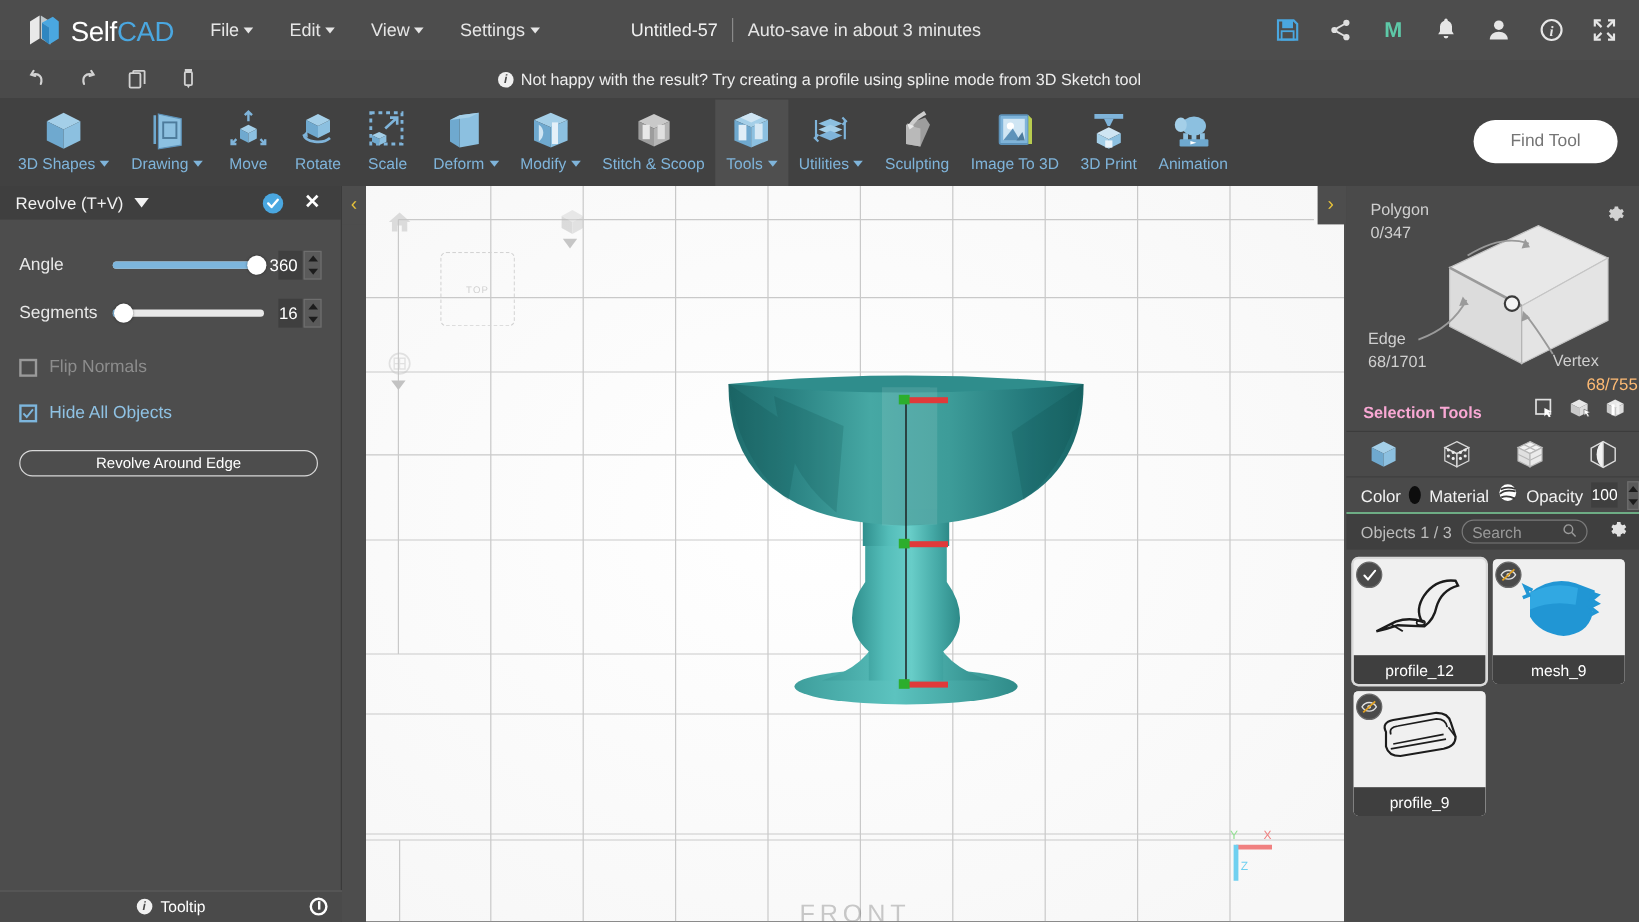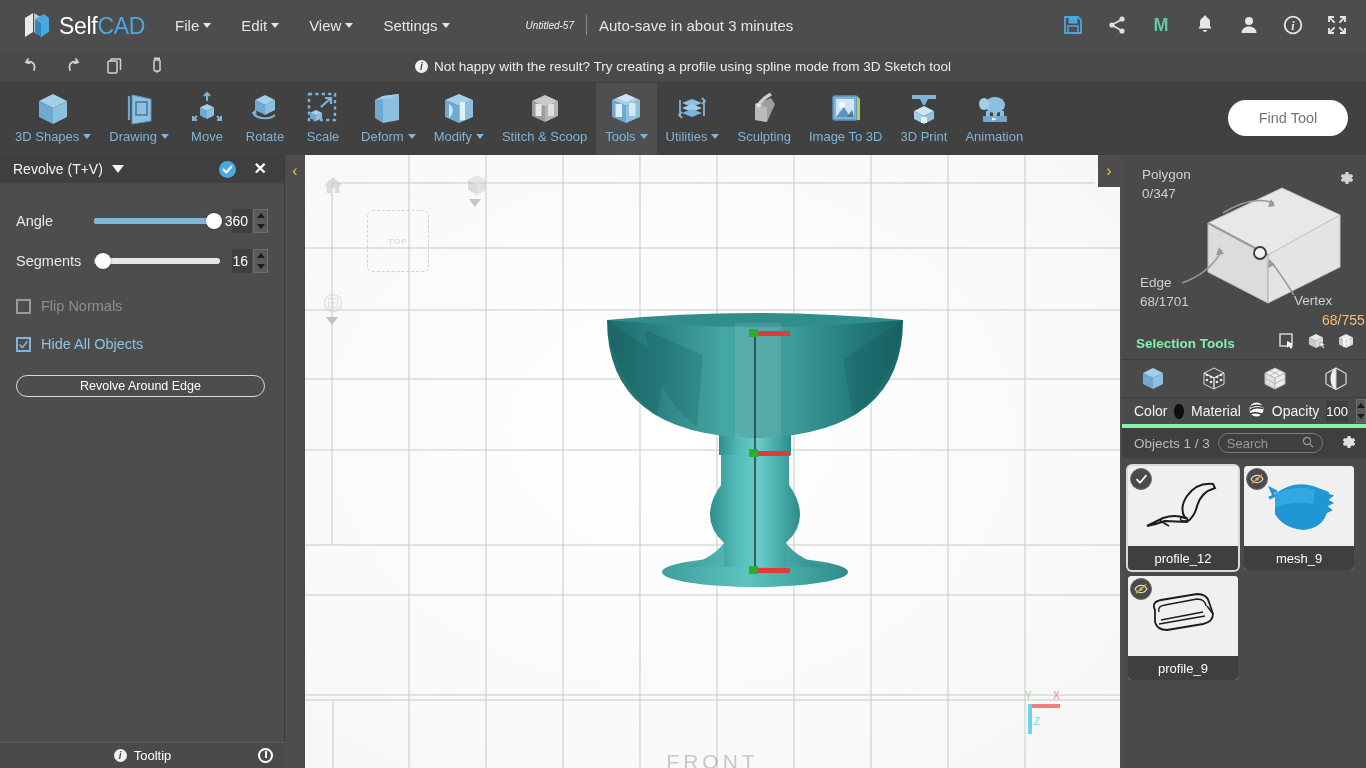--- a/index.html
+++ b/index.html
@@ -20,21 +20,21 @@
   .logo-wrap { display:flex; align-items:flex-end; margin-left:22px; }
   .logo-mark { width:30px; height:30px; position:relative; margin-right:7px; }
   .logo-text { font-size:23px; color:#fff; letter-spacing:-0.3px; }
   .logo-text .cad { color:#4aa7e0; }
   .menu-item {
     color:#e6e6e6; font-size:15px; margin-left:30px;
     cursor:pointer; display:flex; align-items:center; gap:4px;
   }
   .caret { width:0;height:0;border-left:4px solid transparent;border-right:4px solid transparent;border-top:5px solid #e6e6e6; display:inline-block; }
   .doc-title-wrap { display:flex; align-items:center; margin-left:76px; }
-  .doc-title { color:#f0f0f0; font-size:10px;font-style:italic; }
+  .doc-title { color:#f0f0f0; font-size:15px; }
   .doc-sep { width:1px; height:20px; background:#8a8a8a; margin:0 12px; }
   .doc-autosave { color:#e6e6e6; font-size:15px; }
   .topicons { position:absolute; right:18px; top:0; height:50px; display:flex; align-items:center; gap:22px; }
   .ticon { cursor:pointer; display:flex; align-items:center; justify-content:center; width:22px; height:22px; }
 
   
   .subbar {
     position:absolute; left:0; top:50px; width:1366px; height:33px;
     background:#4a4a4a; border-bottom:1px solid #3c3c3c;
     display:flex; align-items:center;
@@ -154,32 +154,32 @@
     position:relative; height:205px; background:#4a4a4a;
     border-bottom:1px solid #3c3c3c;
   }
   .rp-gear { position:absolute; right:12px; top:14px; cursor:pointer; }
   .lblPolygon { position:absolute; left:20px; top:12px; color:#cfcfcf; font-size:13.5px; }
   .valPolygon { position:absolute; left:20px; top:31px; color:#cfcfcf; font-size:13.5px; }
   .lblEdge { position:absolute; left:18px; top:120px; color:#cfcfcf; font-size:13.5px; }
   .valEdge { position:absolute; left:18px; top:139px; color:#cfcfcf; font-size:13.5px; }
   .lblVertex { position:absolute; left:172px; top:138px; color:#cfcfcf; font-size:13.5px; }
   .valVertex { position:absolute; left:172px; top:157px; color:#fdba74; font-size:14px;margin-left:28px; }
-  .seltools-label { position:absolute; left:14px; bottom:8px; color:#86efac; font-size:13.5px; font-weight:bold; }
+  .seltools-label { position:absolute; left:14px; bottom:8px; color:#f9a8d4; font-size:13.5px; font-weight:bold; }
   .seltools-icons { position:absolute; right:10px; bottom:5px; display:flex; gap:12px; }
 
   .rp-modes {
     height:38px; background:#4a4a4a; display:flex; align-items:center;
     justify-content:space-around; border-bottom:1px solid #3c3c3c;
   }
   .modeicon { cursor:pointer; width:30px;height:30px;display:flex;align-items:center;justify-content:center;}
 
   .rp-color {
     height:30px; display:flex; align-items:center; gap:7px; padding-left:12px;
-    background:#4a4a4a; border-bottom:4px solid #86efac; position:relative;
+    background:#4a4a4a; border-bottom:1px solid #86efac; position:relative;
   }
   .rp-color .cl { color:#f2f2f2; font-size:14px; }
   .swatch { width:22px;height:15px;border-radius:50%;background:#0d0d0d; cursor:pointer;}
   .opacitybox { width:28px;height:21px;background:#3f3f3f;color:#fff;font-size:13px;display:flex;align-items:center;justify-content:center;}
 
   .rp-objhdr {
     height:30px; background:#3f3f3f; display:flex; align-items:center; gap:8px; padding-left:12px;
   }
   .objcount { color:#bcbcbc; font-size:13.5px; }
   .searchbox {

